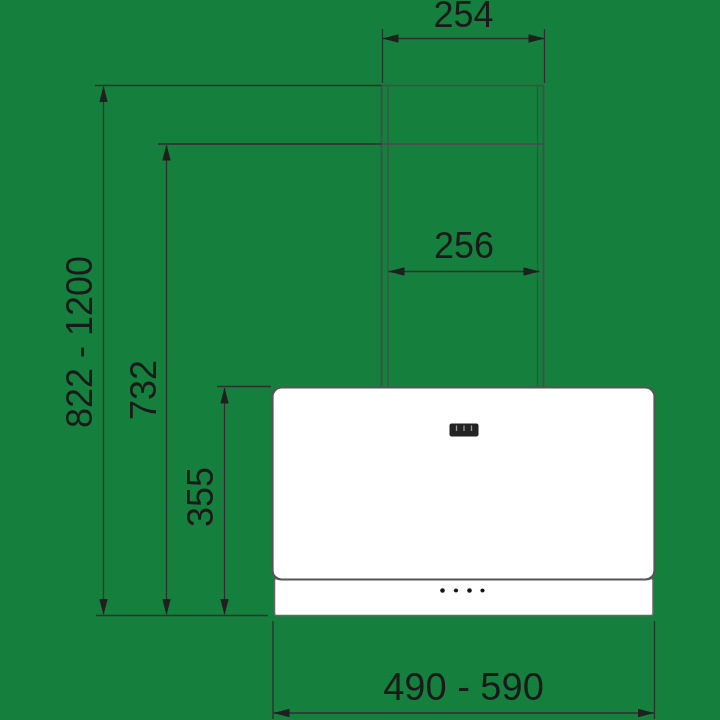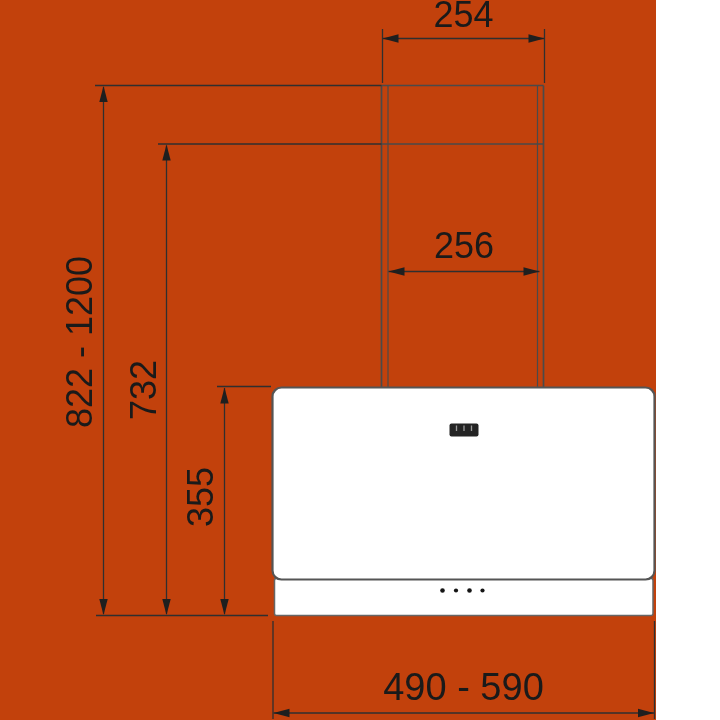--- a/index.html
+++ b/index.html
@@ -2,23 +2,23 @@
 <html><head>
 <meta charset="utf-8">
 <style>
   html, body {
     margin: 0;
     padding: 0;
     background: #ffffff;
   }
   .canvas {
     position: relative;
-    width: 656px;
+    width: 720px;
     height: 720px;
-    background: #c2410c;
+    background: #15803d;
     font-family: "Liberation Sans", sans-serif;
   }
   svg text {
     font-family: "Liberation Sans", sans-serif;
     fill: #1a1a1a;
   }
   .dim-label {
     font-size: 36px;
   }
   .dim-label-lg {

